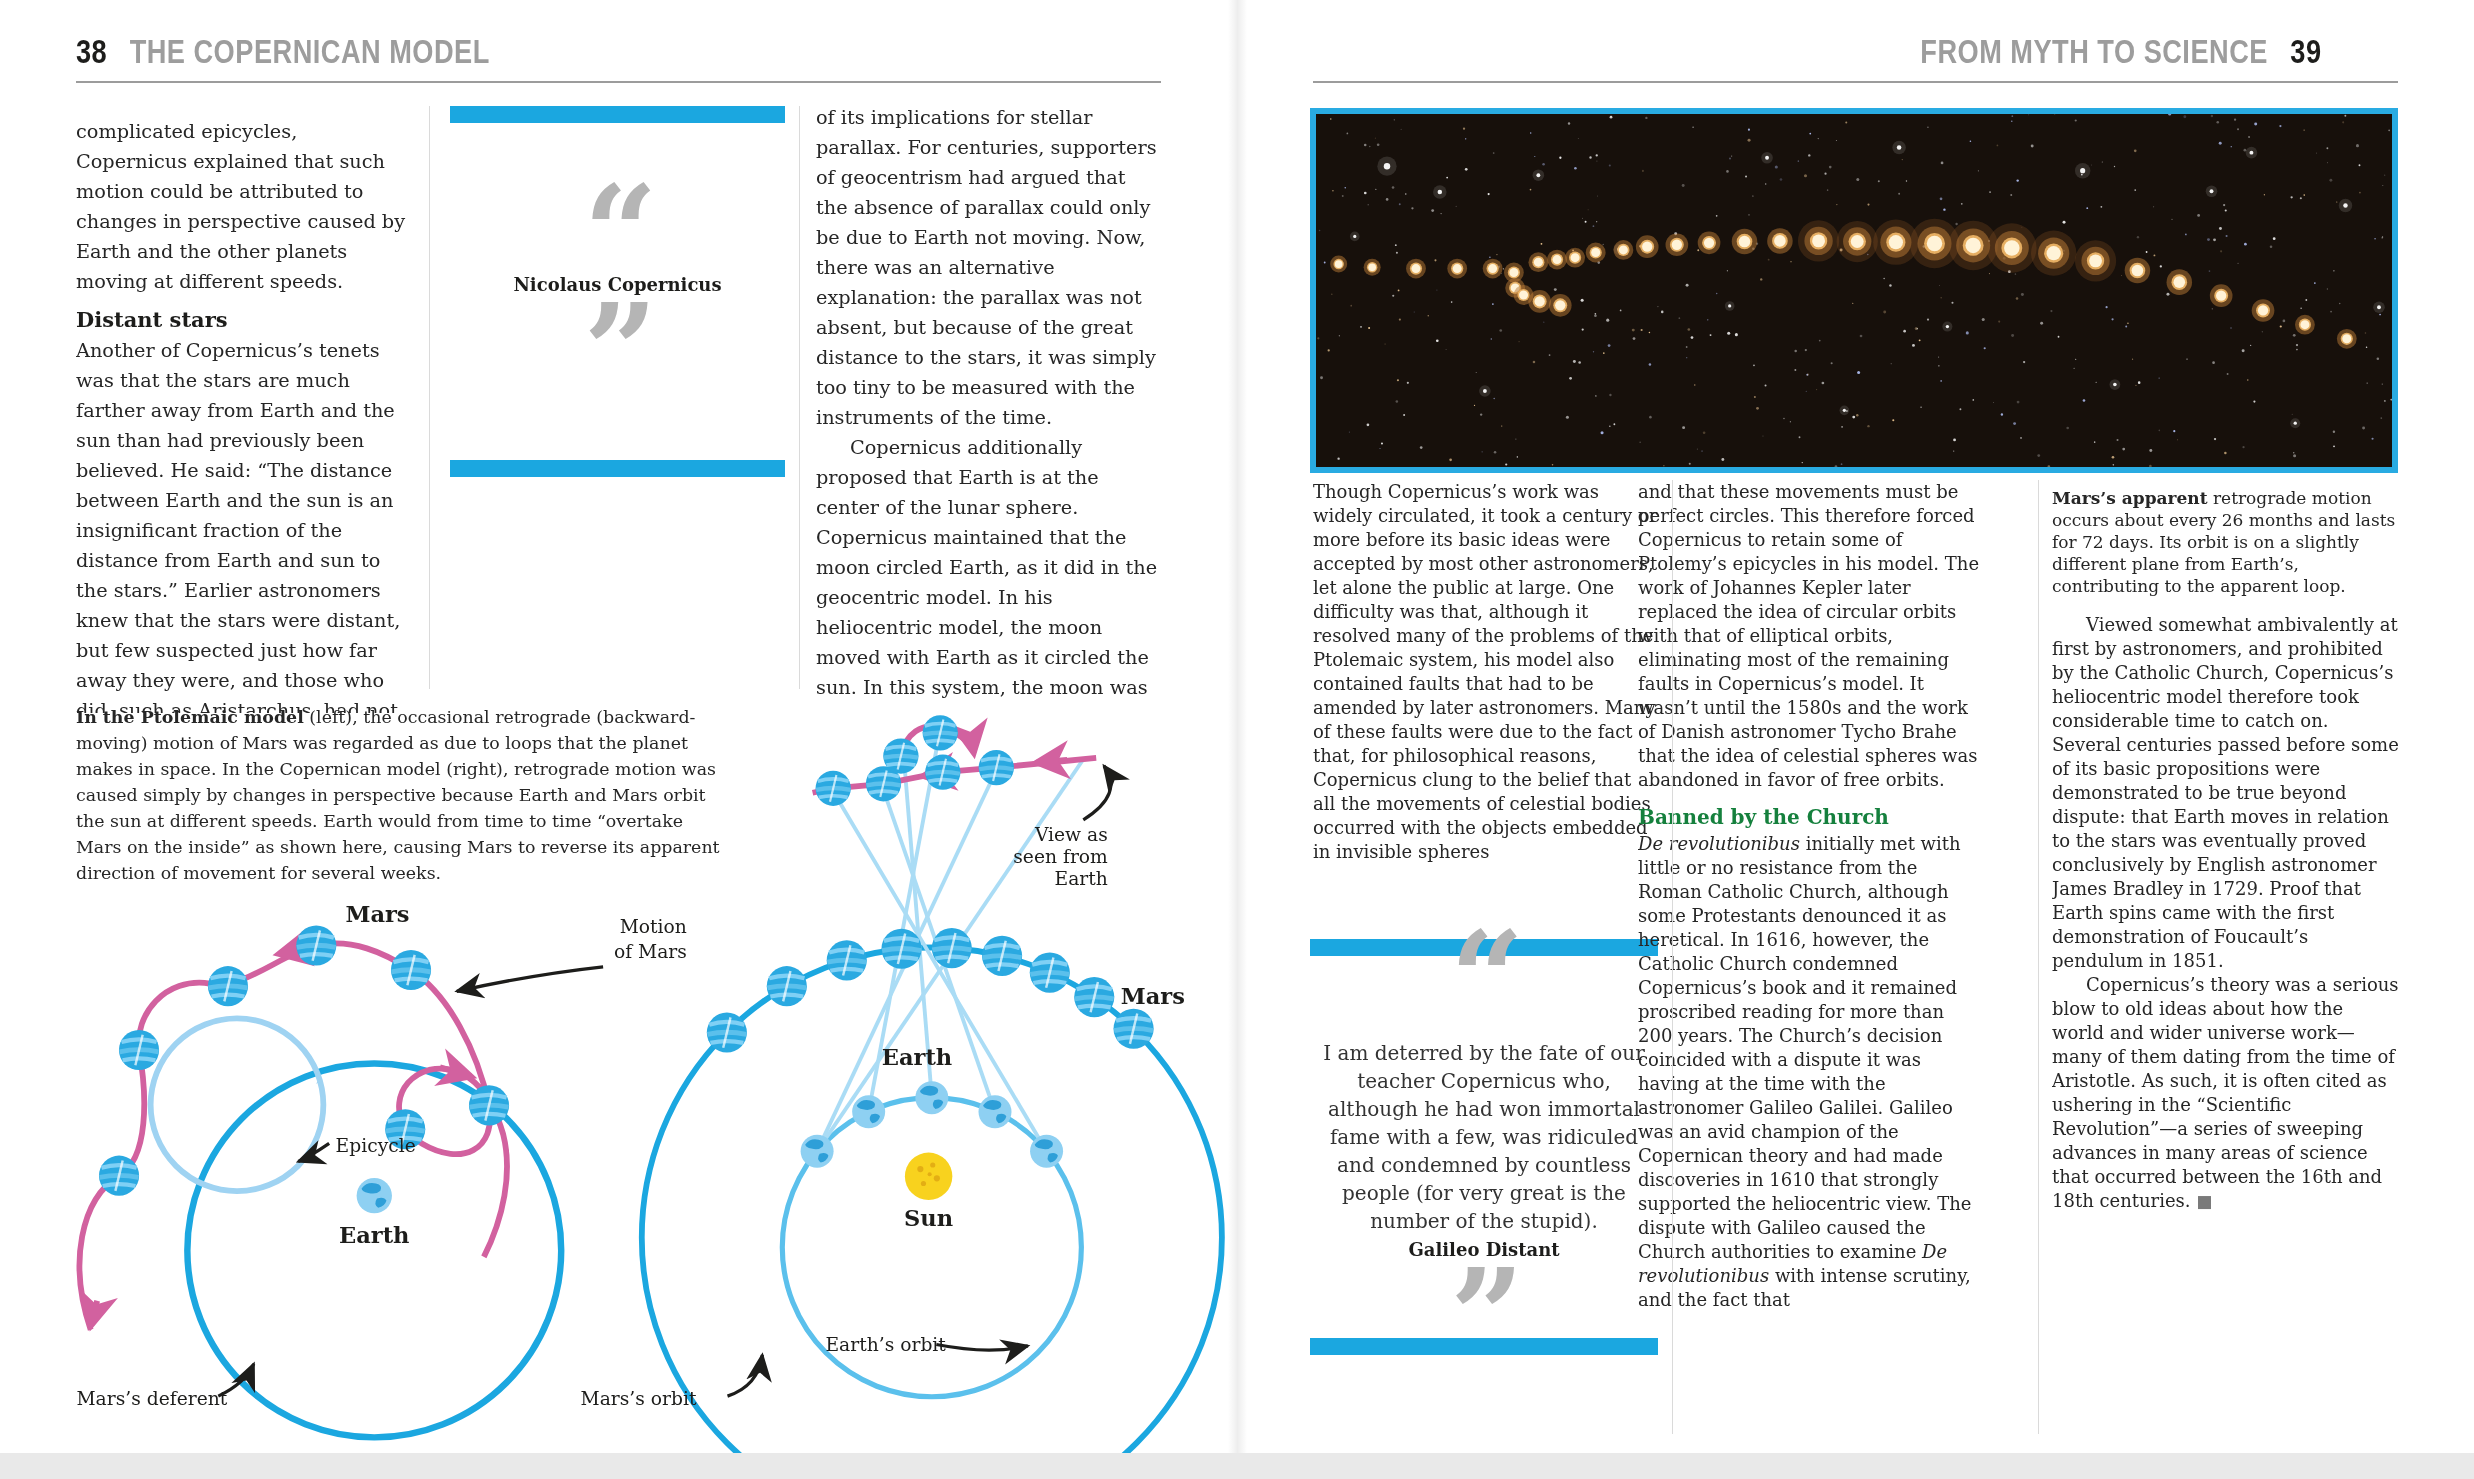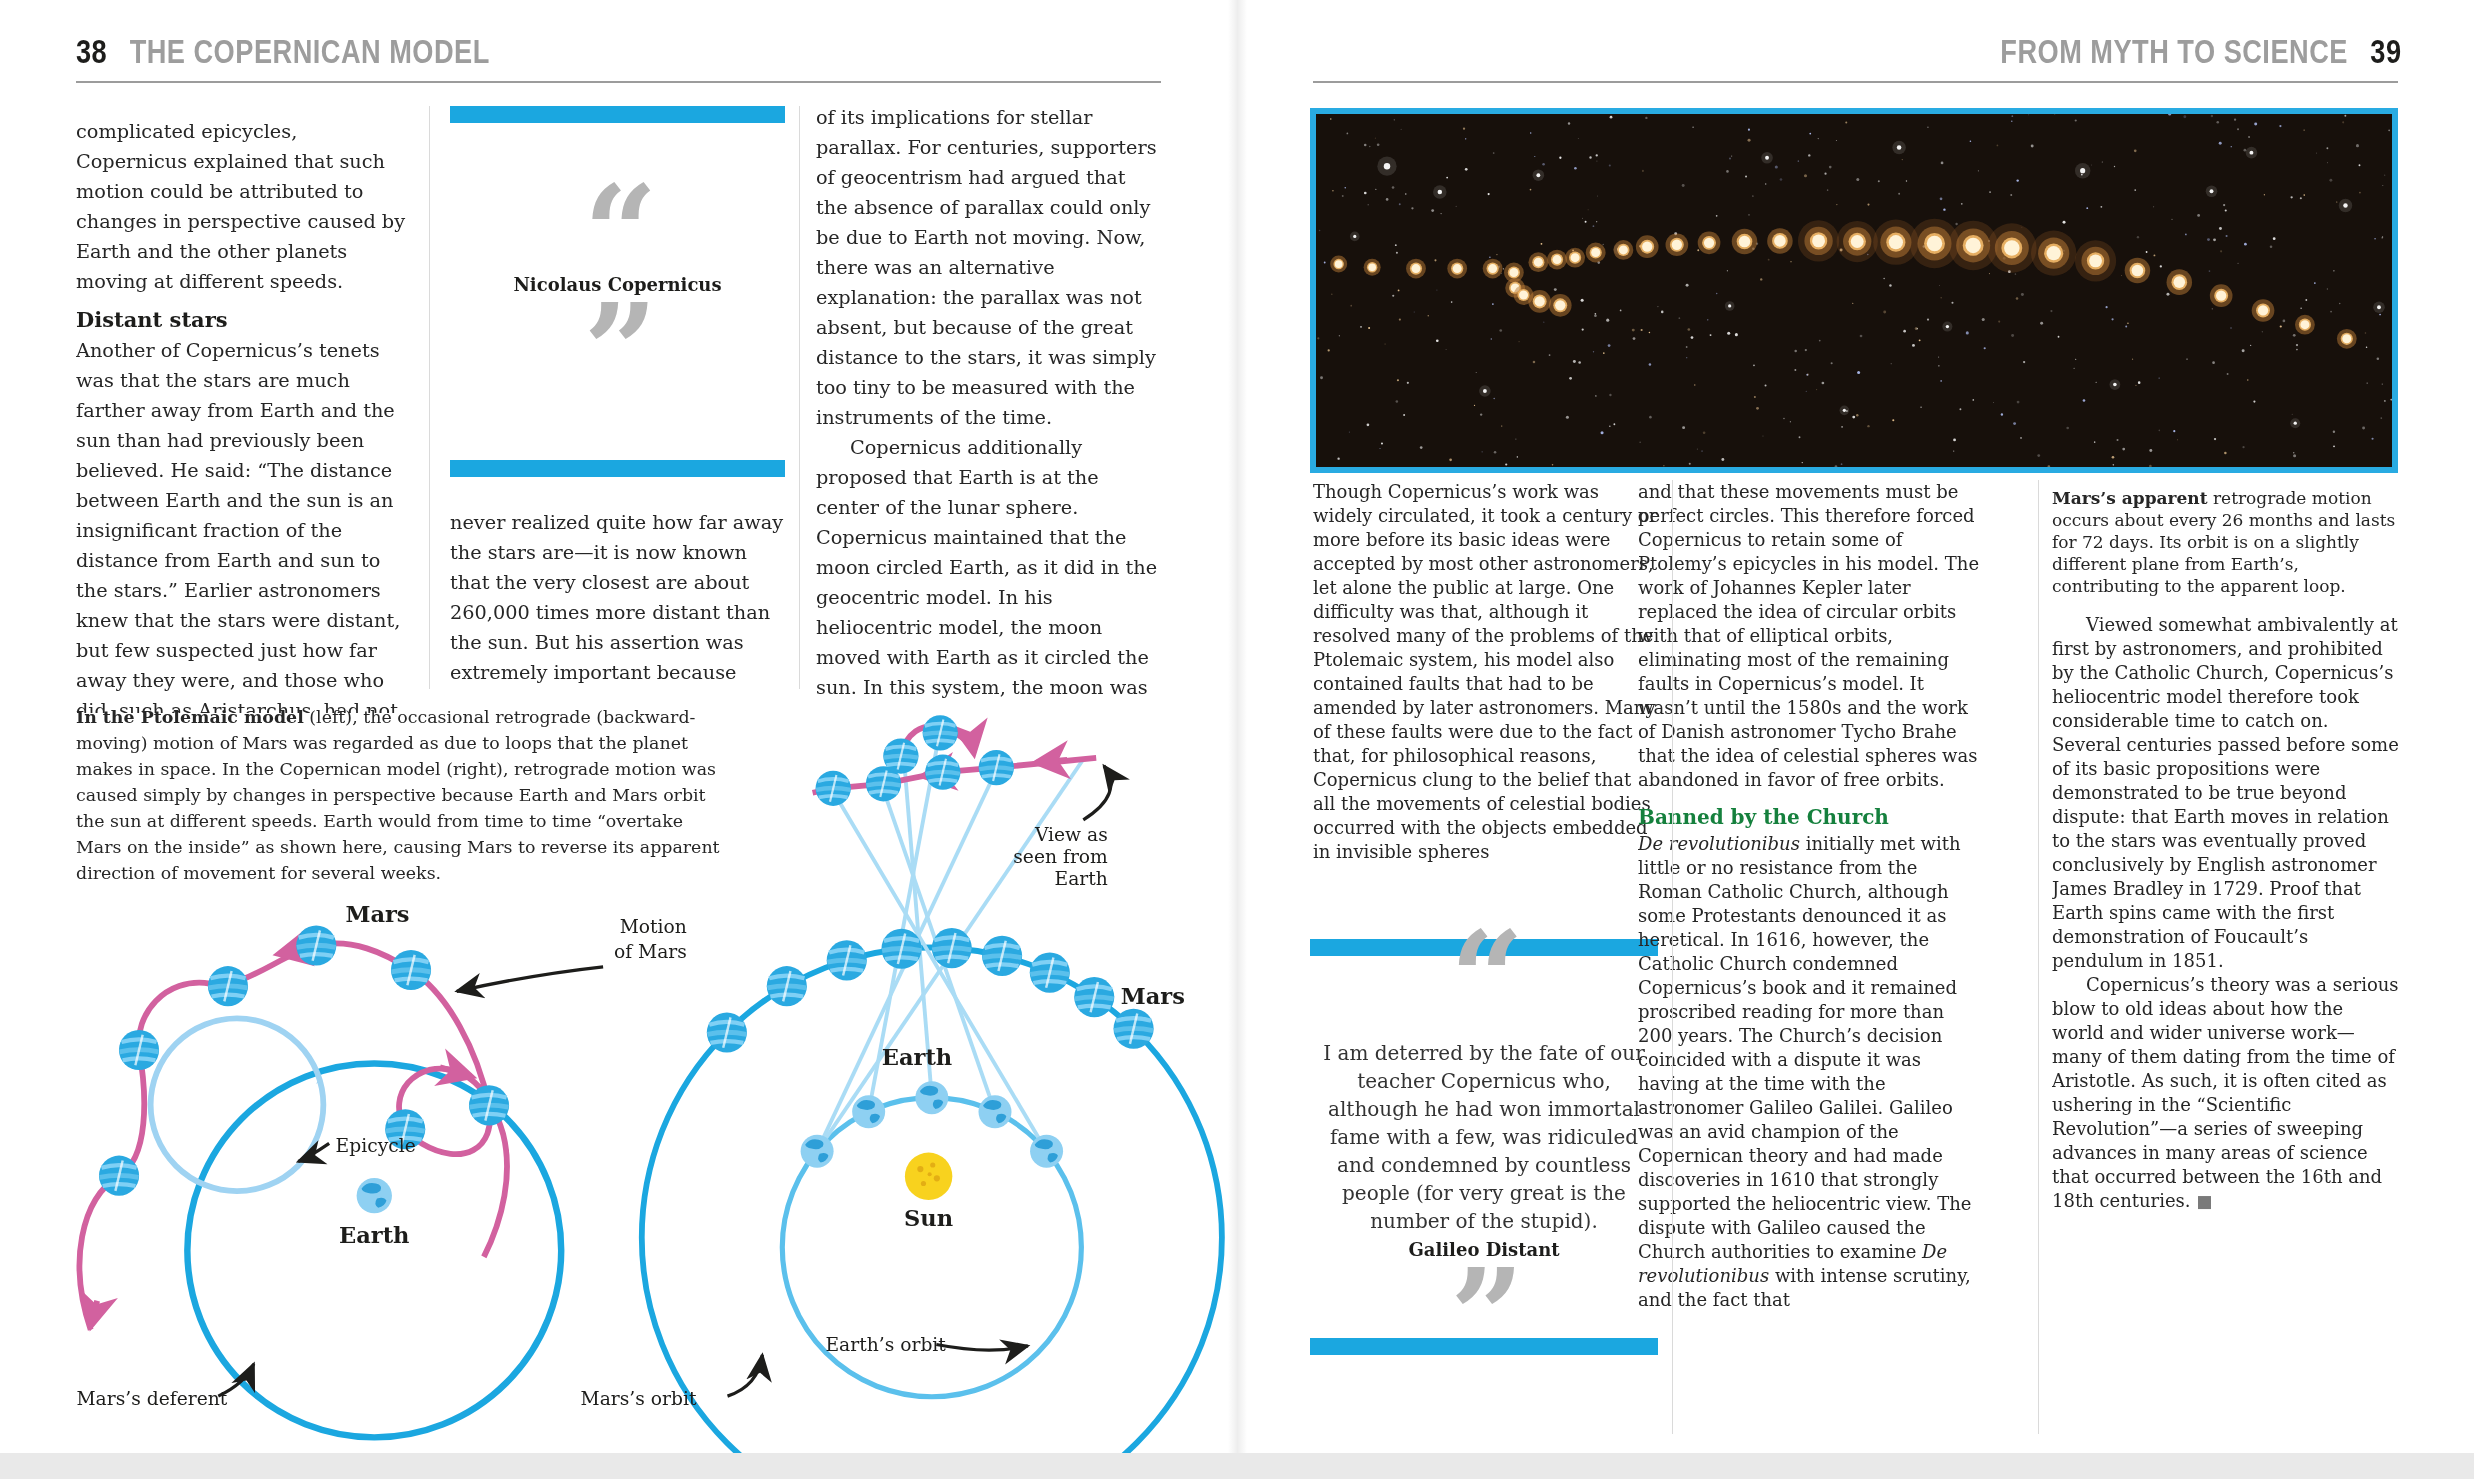--- a/index.html
+++ b/index.html
@@ -6,21 +6,21 @@
   .spread{position:relative;width:2475px;height:1453px;background:#ffffff;overflow:hidden;
           font-family:"DejaVu Serif",serif;color:#262626;outline:0.6px solid #d8d8d8;}
   .gutter{position:absolute;left:1228px;top:0;width:19.3px;height:1463px;
           background:linear-gradient(to right,rgba(0,0,0,0),rgba(0,0,0,.07),rgba(0,0,0,0));}
   .bottom-strip{position:absolute;left:0;top:1463px;width:2475px;height:17px;background:#c6c6c6;border-top:0.6px solid #ababab;}
   
   .hdr{position:absolute;top:32px;height:43px;display:flex;align-items:flex-start;gap:28px;
        font-family:"Liberation Sans",sans-serif;font-weight:bold;font-size:34px;letter-spacing:0.6px;white-space:nowrap;}
   .hdr-inner{display:flex;gap:28px;transform:scaleX(.8);}
   .hdr-left{left:76px;} .hdr-left .hdr-inner{transform-origin:left;}
-  .hdr-right{left:1317px;width:1085px;justify-content:flex-end;} .hdr-right .hdr-inner{transform-origin:right;}
+  .hdr-right{left:1237px;width:1085px;justify-content:flex-end;} .hdr-right .hdr-inner{transform-origin:right;}
   .hdr .num{color:#1d1d1b;} .hdr .ttl{color:#9d9d9d;}
   .hrule{position:absolute;height:1.9px;background:#9c9c9c;}
   
   .col{position:absolute;font-size:19.3px;line-height:30px;overflow:hidden;}
   .colr{font-size:18px;line-height:24px;}
   .col p{margin:0;}
   .col p.ind{text-indent:34px;}
   .subhead{font-size:21px;line-height:30px;font-weight:bold;color:#1d1d1b;margin:7.7px 0 1.3px 0;}
   .subheadr{font-size:20px;line-height:26px;font-weight:bold;color:#15803d;margin:11.6px 0 2.6px 0;}
   .vrule{position:absolute;width:1.3px;background:#dadada;}
@@ -67,23 +67,20 @@
   </div>
 
   <div class="qbox" style="left:450px;top:106px;width:335px;height:371px;">
     <div class="qbar top"></div>
     <div class="qcontent">
       <div class="qmark">“</div>
       <div class="qattr">Nicolaus Copernicus</div>
       <div class="qmark close">”</div>
     </div>
     <div class="qbar bot"></div>
-  </div>
-  <div class="col" style="left:450px;top:508px;width:335px;height:187px;">
-    <p>never realized quite how far away the stars are—it is now known that the very closest are about 260,000 times more distant than the sun. But his assertion was extremely important because</p>
   </div>
 
   <div class="col" style="left:816px;top:103px;width:342px;height:596px;">
     <p>of its implications for stellar parallax. For centuries, supporters of geocentrism had argued that the absence of parallax could only be due to Earth not moving. Now, there was an alternative explanation: the parallax was not absent, but because of the great distance to the stars, it was simply too tiny to be measured with the instruments of the time.</p>
     <p class="ind">Copernicus additionally proposed that Earth is at the center of the lunar sphere. Copernicus maintained that the moon circled Earth, as it did in the geocentric model. In his heliocentric model, the moon moved with Earth as it circled the sun. In this system, the moon was the only celestial object that did not primarily move around the sun.</p>
   </div>
 
   <div class="vrule" style="left:429px;top:106px;height:583px;"></div>
   <div class="vrule" style="left:799px;top:106px;height:583px;"></div>
 

